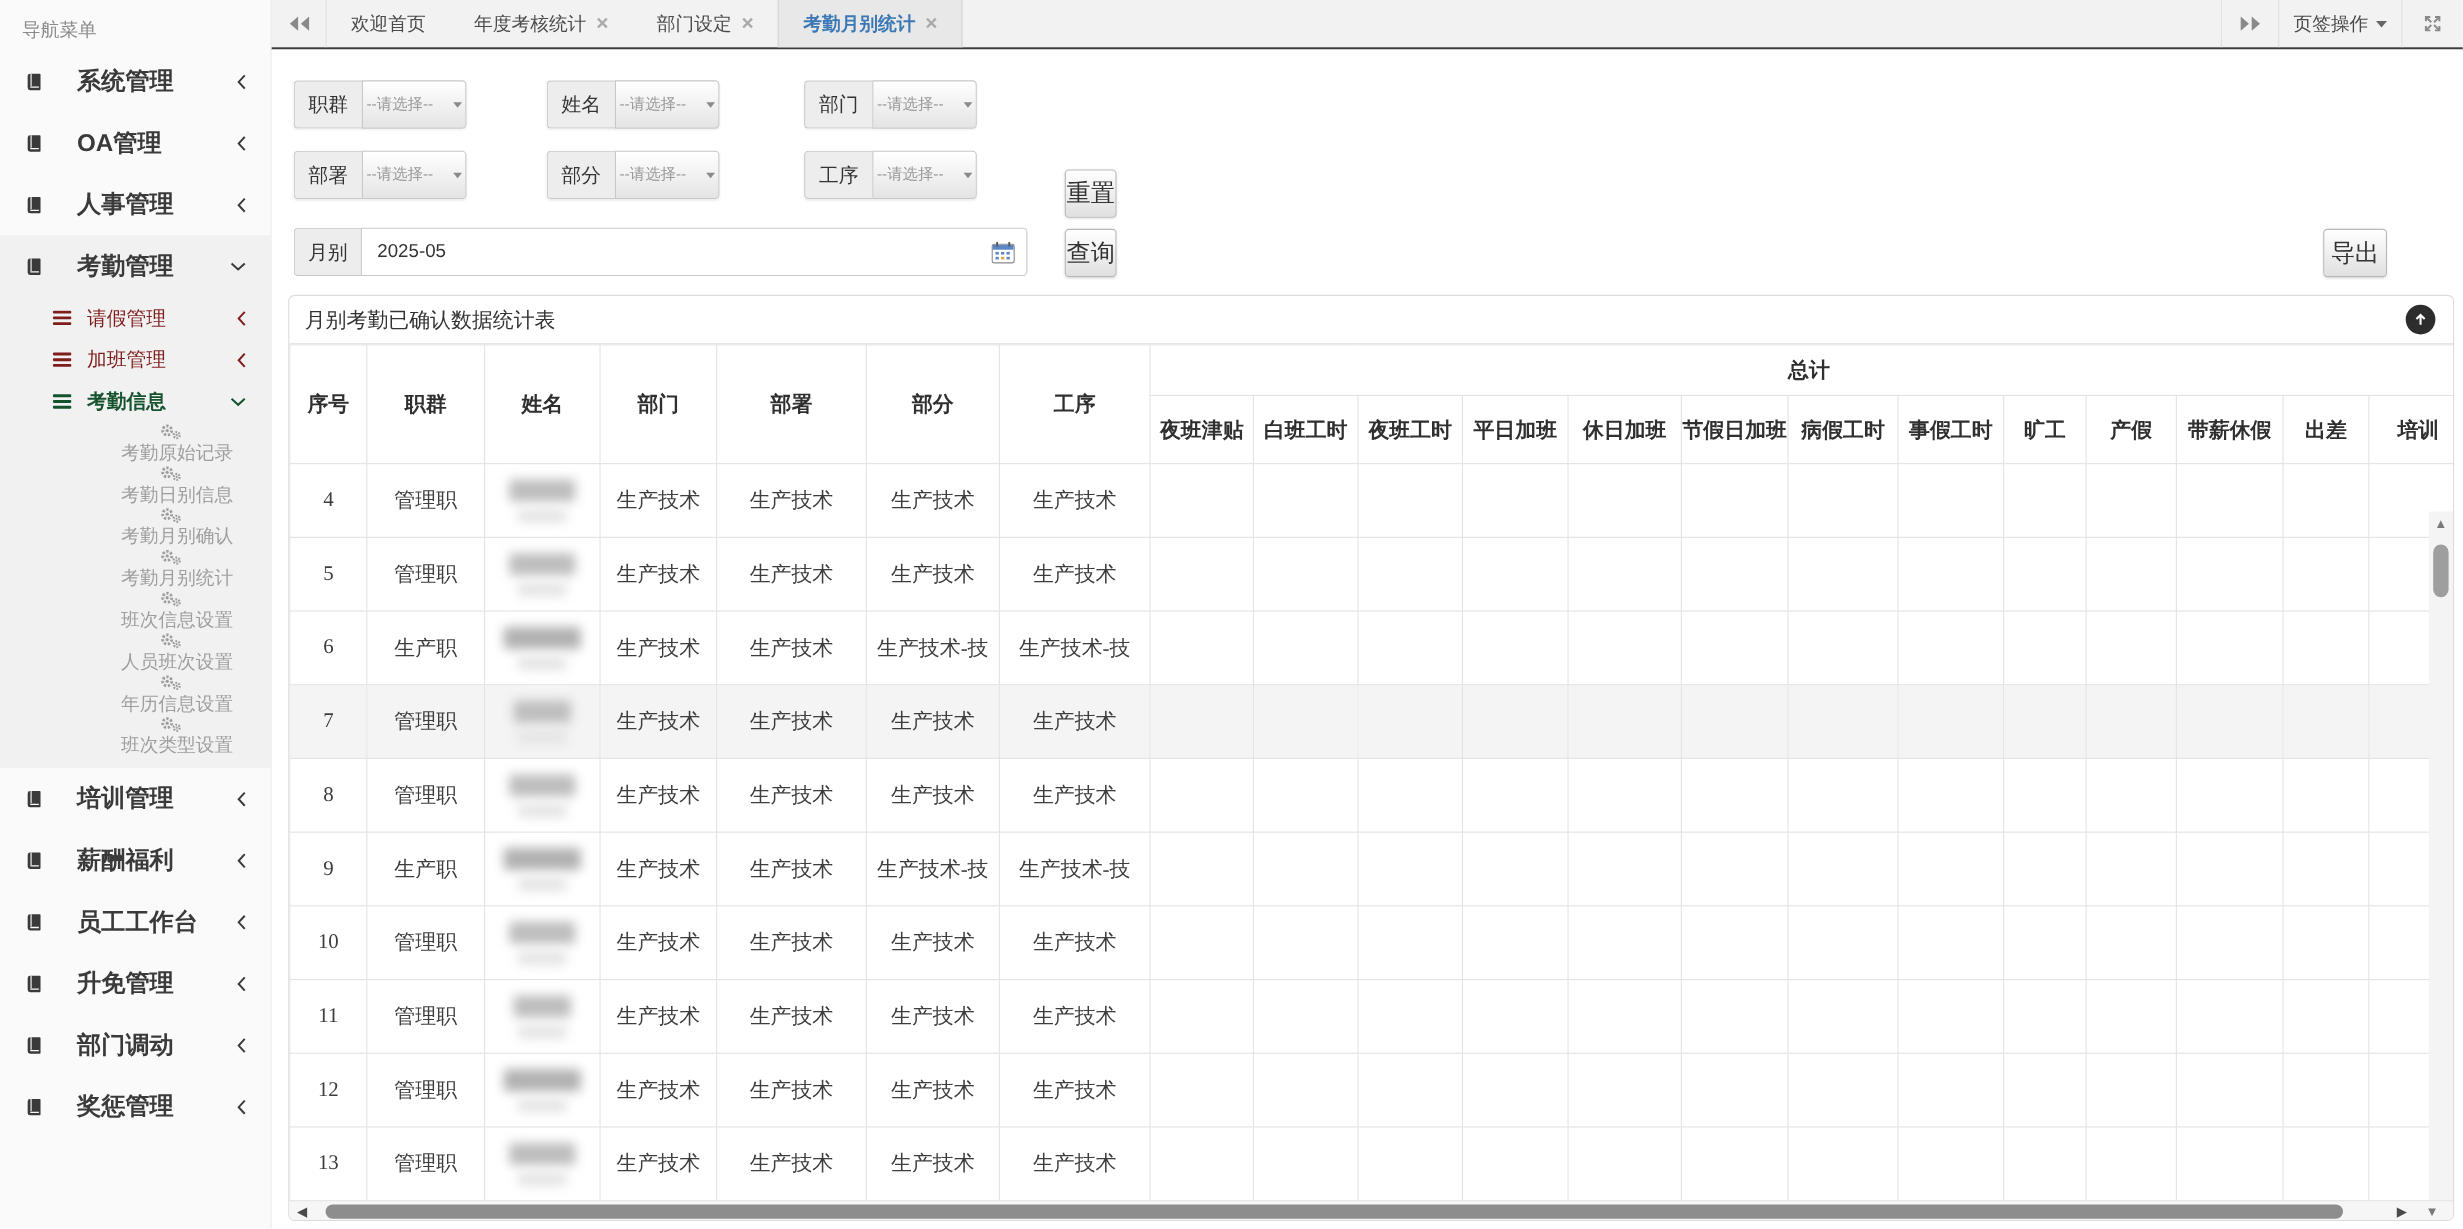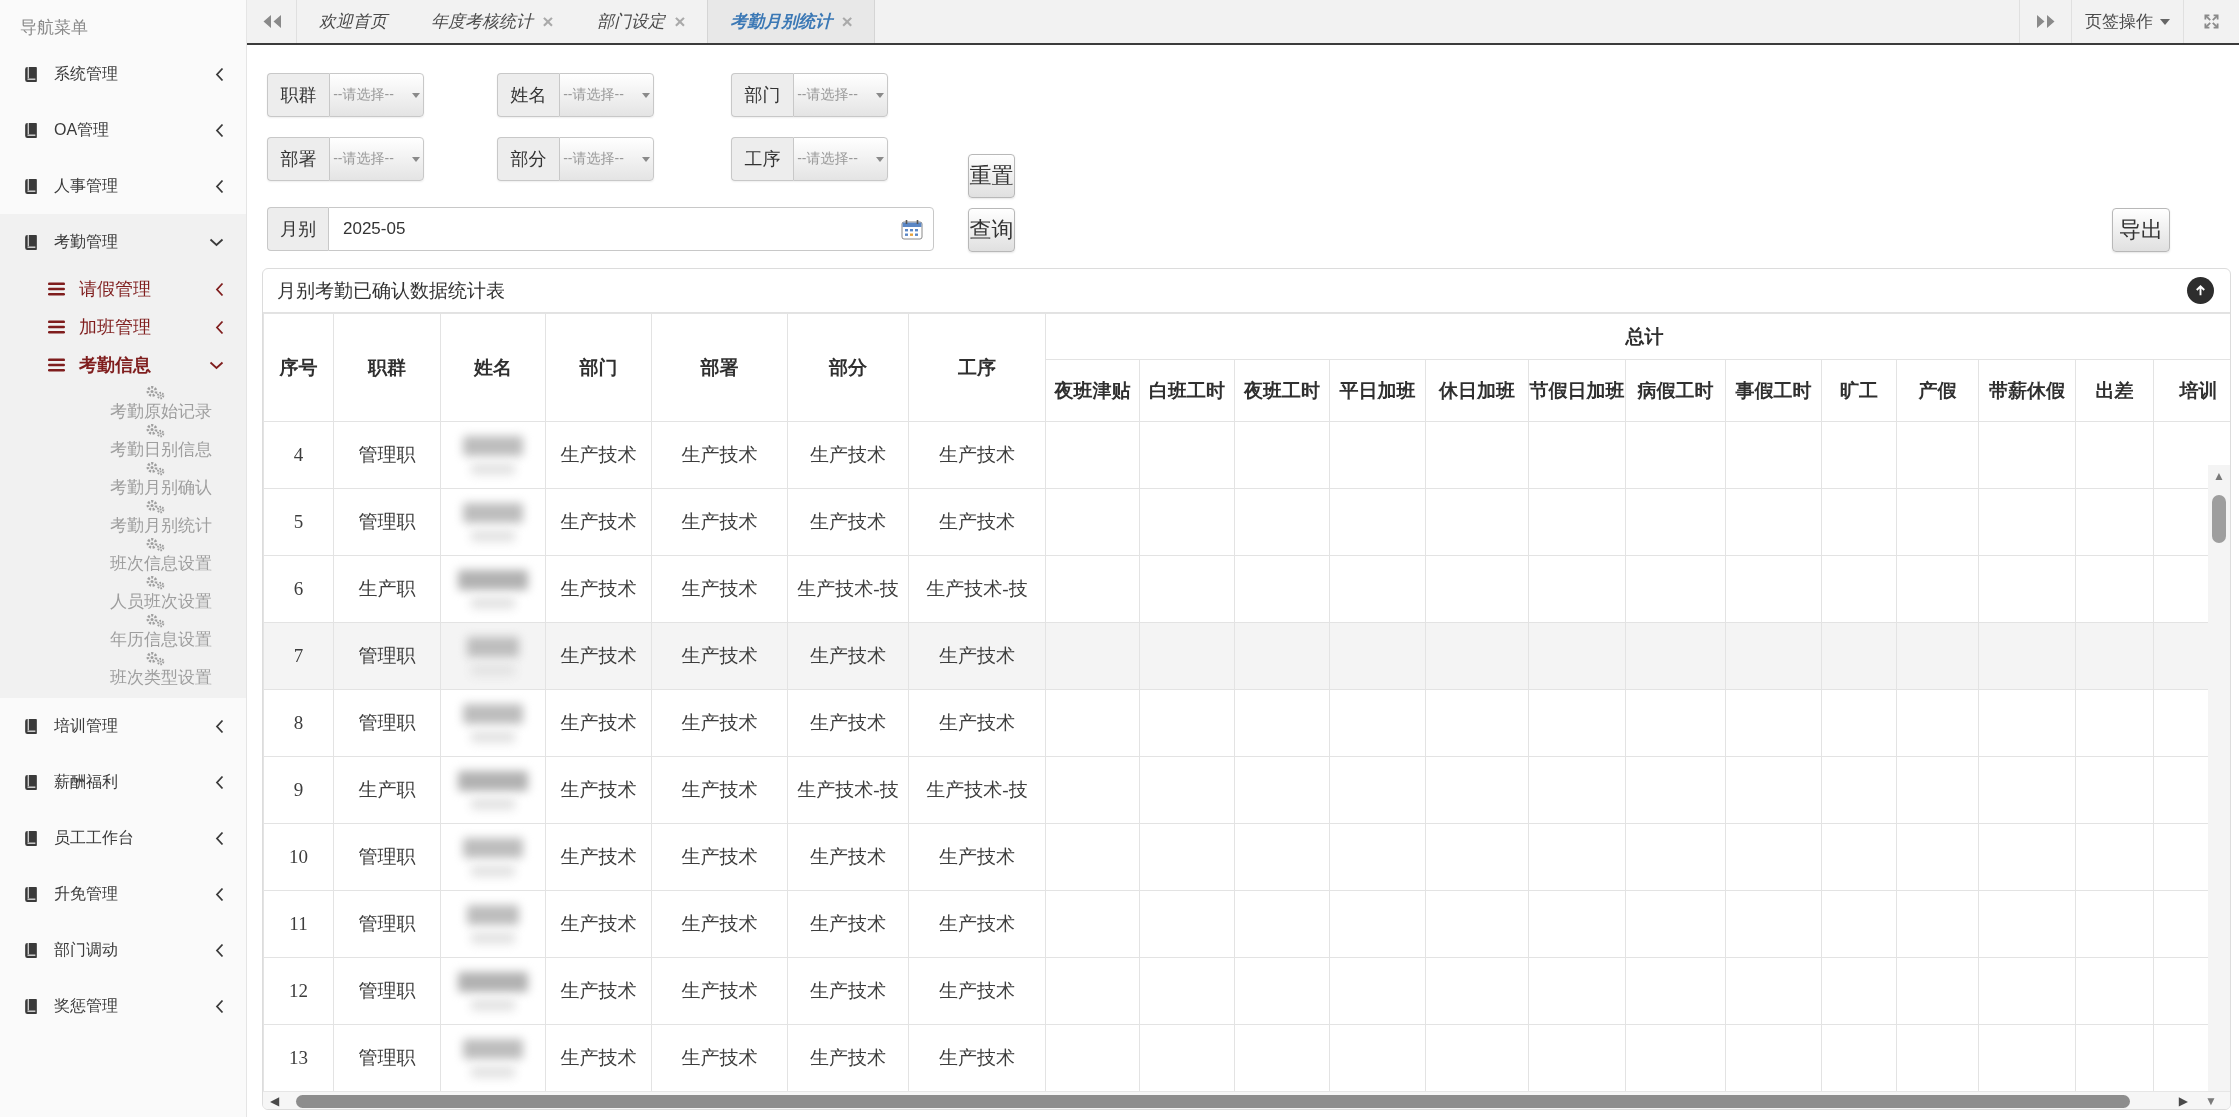--- a/index.html
+++ b/index.html
@@ -6,34 +6,34 @@
   *{box-sizing:border-box;}
   .app{
     width:2239px;height:1117px;display:flex;overflow:hidden;position:relative;
     font-family:"Liberation Sans","DejaVu Sans",sans-serif;color:#333;background:#fff;
   }
   
   .sidebar{width:247px;min-width:247px;height:100%;background:#fafafa;border-right:1px solid #e5e5e5;overflow:hidden;}
   .nav-title{padding:16px 0 12px 20px;font-size:17px;color:#8b8b8b;height:46px;}
   .nav-item{display:flex;align-items:center;cursor:pointer;position:relative;}
   .nav-item .chev{margin-left:auto;margin-right:22px;display:flex;align-items:center;}
-  .lvl1{height:56px;padding-left:22px;font-size:16px;font-weight:normal;color:#3a3a3a;}
+  .lvl1{height:56px;padding-left:22px;font-size:22px;font-weight:bold;color:#3a3a3a;gap:16px;}
   .lvl1 .ic{width:20px;margin-right:12px;display:flex;align-items:center;}
   .lvl2{height:38px;padding-left:48px;font-size:18px;color:#7f1d1d;}
   .lvl2 .ic{width:18px;margin-right:13px;display:flex;align-items:center;}
-  .lvl2.active{color:#7f1d1d;font-weight:bold;}
+  .lvl2.active{color:#14532d;font-weight:bold;}
   .lvl3{height:38px;padding-left:76px;font-size:17px;color:#9e9e9e;flex-direction:column;}
   .lvl3 .ic{width:22px;margin-right:10px;display:flex;align-items:center;}
   .in-group{background:#f1f1f1;}
   .grp-end{height:10px;background:#f1f1f1;}
   
   .main{flex:1;display:flex;flex-direction:column;min-width:0;}
   .tabbar{height:45px;background:#f2f2f2;border-bottom:2px solid #3c3c3c;display:flex;align-items:stretch;}
   .tab-scroll{width:50px;display:flex;align-items:center;justify-content:center;border-right:1px solid #e0e0e0;cursor:pointer;}
-  .tabs{display:flex;align-items:stretch;font-style:italic;}
+  .tabs{display:flex;align-items:stretch;}
   .tab{display:flex;align-items:center;padding:0 22px;font-size:17px;color:#4a4a4a;cursor:pointer;white-space:nowrap;}
   .tab .x{margin-left:9px;color:#aaa;font-size:19px;font-weight:bold;line-height:1;cursor:pointer;}
   .tab.active{background:#e8e8e8;border-left:1px solid #d5d5d5;border-right:1px solid #d5d5d5;color:#3b78b5;font-weight:bold;}
   .tab-right{margin-left:auto;display:flex;align-items:stretch;}
   .tab-right>div{display:flex;align-items:center;justify-content:center;border-left:1px solid #e0e0e0;cursor:pointer;font-size:17px;color:#4a4a4a;}
   .btn-scroll-r{width:52px;}
   .btn-tab-ops{width:112px;gap:7px;}
   .caret{width:0;height:0;border-left:5px solid transparent;border-right:5px solid transparent;border-top:6px solid #666;}
   .btn-full{width:56px;}
   

